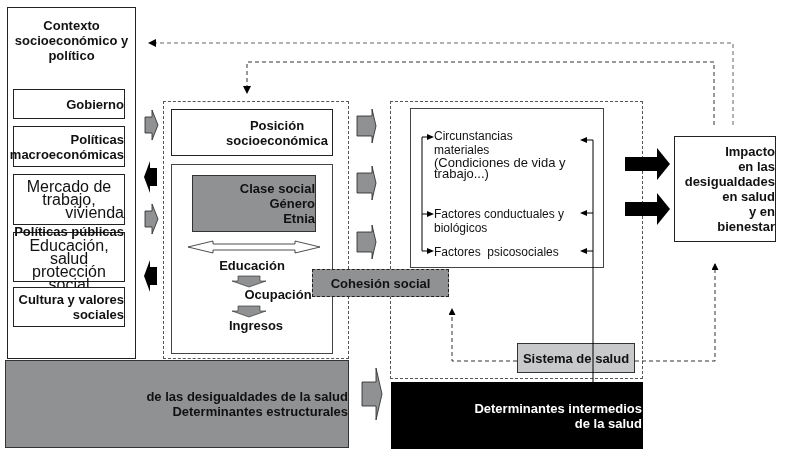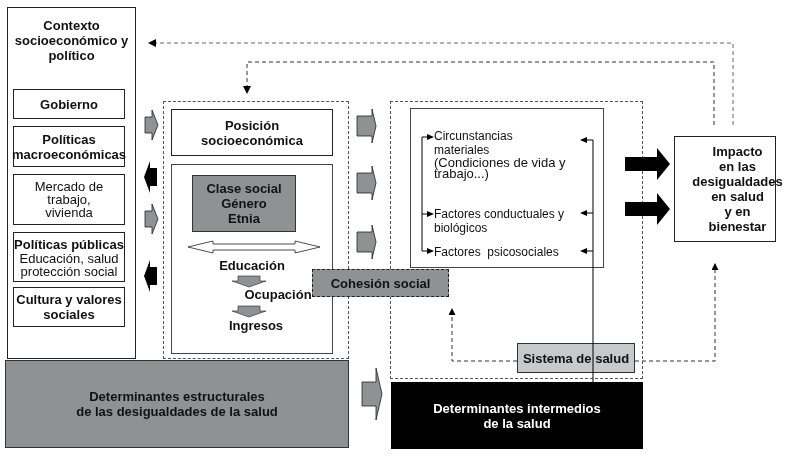--- a/index.html
+++ b/index.html
@@ -1,23 +1,23 @@
 <!DOCTYPE html>
 <html><head>
 <meta charset="utf-8">
 <style>
   html, body { margin:0; padding:0; background:#fff; }
   body { width:792px; height:456px; position:relative; overflow:hidden;
          font-family:"Liberation Sans", sans-serif; color:#111; }
   .abs { position:absolute; box-sizing:border-box; }
   .box { border:1px solid #222; background:#fff; display:flex; flex-direction:column;
-         align-items:center; justify-content:center; text-align:center; }
+         align-items:flex-end; justify-content:center; text-align:center; }
   .t13 { font-size:13px; line-height:15px;font-weight:bold; }
   .t12 { font-size:12px; line-height:14px; }
-  .t11 { font-size:13px; line-height:13px; }
+  .t11 { font-size:16px; line-height:13px; }
   .t9  { font-size:13px; line-height:11px; }
   .dash { border:1px dashed #555; }
   svg.overlay { position:absolute; left:0; top:0; pointer-events:none; }
 </style>
 </head>
 <body>
 
 <div class="abs" style="left:7px;top:7px;width:129px;height:352px;border:1px solid #222;"></div>
 <div class="abs t13" style="left:10px;top:18px;width:123px;text-align:center;">Contexto socioeconómico y político</div>
 
@@ -40,21 +40,21 @@
 <div class="abs box" style="left:13px;top:287px;width:112px;height:40px;">
   <span class="t13">Cultura y valores</span>
   <span class="t13">sociales</span>
 </div>
 
 <div class="abs dash" style="left:163px;top:101px;width:186px;height:258px;"></div>
 <div class="abs box t13" style="left:171px;top:109px;width:162px;height:47px;">
   <span style="width:110px;">Posición socioeconómica</span>
 </div>
 <div class="abs" style="left:171px;top:164px;width:162px;height:190px;border:1px solid #444;"></div>
-<div class="abs box t13" style="left:192px;top:175px;width:104px;height:57px;background:#8f9193;border-color:#333;">
+<div class="abs box t13" style="left:192px;top:175px;width:124px;height:57px;background:#8f9193;border-color:#333;">
   <span>Clase social</span>
   <span>Género</span>
   <span>Etnia</span>
 </div>
 <div class="abs t13" style="left:171px;top:258px;width:162px;text-align:center;">Educación</div>
 <div class="abs t13" style="left:171px;top:287px;width:162px;text-align:center;margin-left:26px;">Ocupación</div>
 <div class="abs t13" style="left:171px;top:318px;width:170px;text-align:center;">Ingresos</div>
 
 <div class="abs dash" style="left:390px;top:101px;width:253px;height:278px;"></div>
 <div class="abs" style="left:410px;top:108px;width:194px;height:160px;border:1px solid #444;background:#fff;"></div>
@@ -76,22 +76,22 @@
 <div class="abs box t13" style="left:674px;top:136px;width:102px;height:106px;padding-left:25px;">
   <span>Impacto</span>
   <span>en las</span>
   <span>desigualdades</span>
   <span>en salud</span>
   <span>y en</span>
   <span>bienestar</span>
 </div>
 
 <div class="abs box t13" style="left:5px;top:360px;width:344px;height:88px;background:#8f9193;border-color:#333;">
+  <span>de las desigualdades de la salud</span>
   <span>Determinantes estructurales</span>
-  <span>de las desigualdades de la salud</span>
 </div>
 <div class="abs box t13" style="left:391px;top:382px;width:252px;height:67px;background:#000;color:#fff;border-color:#000;">
   <span>Determinantes intermedios</span>
   <span>de la salud</span>
 </div>
 
 <svg class="overlay" width="792" height="456" viewBox="0 0 792 456">
   <defs>
     <marker id="ah" markerWidth="8" markerHeight="8" refX="6" refY="4" orient="auto" markerUnits="userSpaceOnUse">
       <path d="M0,0 L8,4 L0,8 Z" fill="#000"></path>

